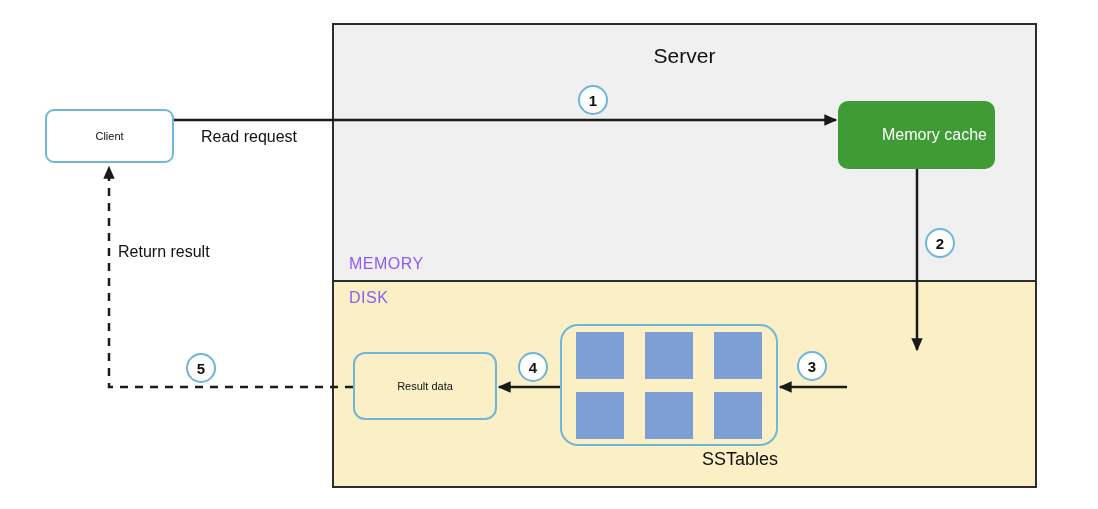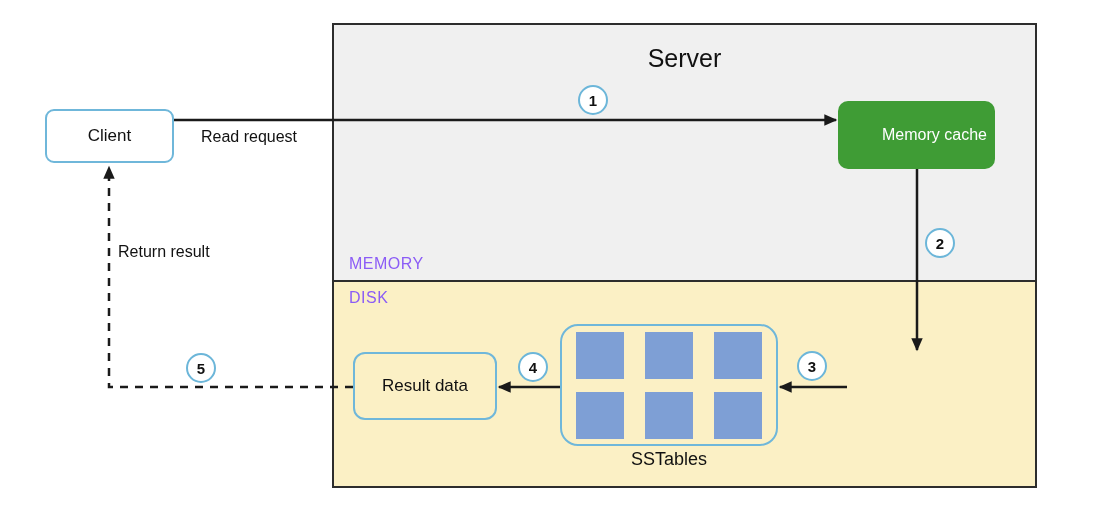--- a/index.html
+++ b/index.html
@@ -10,30 +10,30 @@
 
   
   .server-box {
     position: absolute; left: 332px; top: 23px; width: 705px; height: 465px;
     border: 2px solid #2d2d2d;
   }
   .memory-zone { position: absolute; left: 0; top: 0; width: 100%; height: 255px; background: #f0f0f0; }
   .disk-zone   { position: absolute; left: 0; top: 255px; width: 100%; height: 206px; background: #fbf0c5; border-top: 2px solid #2d2d2d; }
   .server-title {
     position: absolute; left: 0; top: 19px; width: 100%;
-    text-align: center; font-size: 25px; color: #111;
+    text-align: center; font-size: 21px; color: #111;
   }
   .zone-label { position: absolute; font-size: 16px; color: #8b5cf6; letter-spacing: 0.5px; }
   .memory-label { left: 15px; top: 230px; }
   .disk-label   { left: 15px; top: 264px; }
 
   
   .node {
     position: absolute; display: flex; align-items: center; justify-content: center;
-    font-size: 17px; z-index: 10;
+    font-size: 11px; z-index: 10;
   }
   .client-node {
     left: 45px; top: 109px; width: 129px; height: 54px;
     background: #ffffff; border: 2px solid #6fb7da; border-radius: 9px;
   }
   .memory-cache-node {
     left: 838px; top: 101px; width: 157px; height: 68px;
     background: #3f9c35; border-radius: 10px; color: #ffffff; font-size: 16px; padding-left: 36px;
   }
   .bloom-filter-node {
@@ -46,21 +46,21 @@
   }
   .sstables-node {
     position: absolute; left: 560px; top: 324px; width: 218px; height: 122px;
     background: #fbf0c5; border: 2px solid #6fb7da; border-radius: 18px;
     display: grid; grid-template-columns: repeat(3, 48px); grid-template-rows: repeat(2, 47px);
     gap: 13px 21px; justify-content: center; align-content: center; z-index: 10;
   }
   .sstable-block { background: #7e9fd5; }
   .sstables-label {
     position: absolute; left: 560px; top: 449px; width: 218px;
-    text-align: center; font-size: 18px; z-index: 10;
+    text-align: right; font-size: 18px; z-index: 10;
   }
 
   
   .edge-label { position: absolute; font-size: 16px; color: #111; z-index: 12; }
   .read-request-label { left: 201px; top: 91px; margin-top: 37px; }
   .return-result-label { left: 118px; top: 243px; }
 
   
   .step-badge {
     position: absolute; width: 30px; height: 30px; border-radius: 50%;

